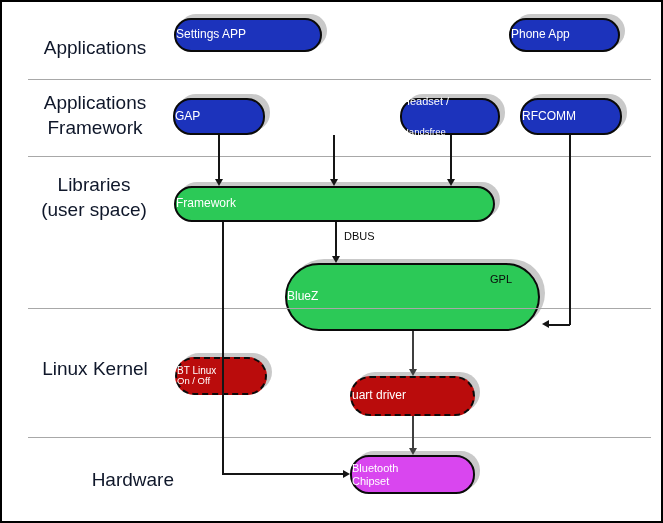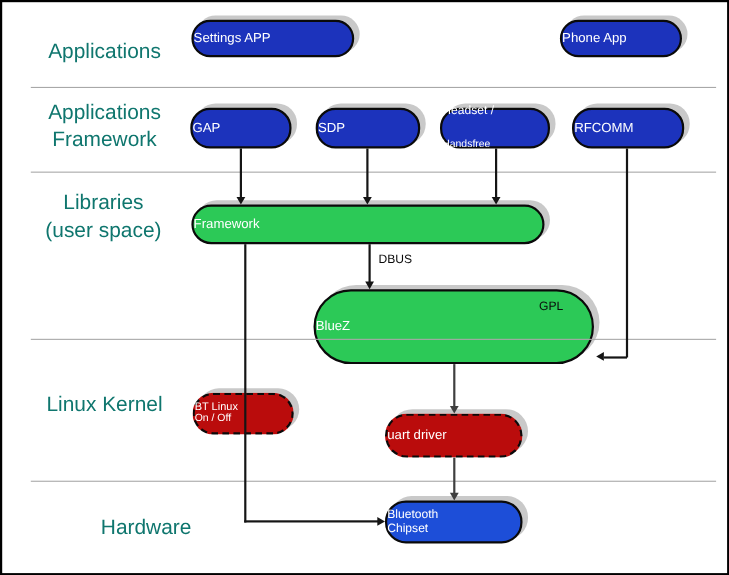--- a/index.html
+++ b/index.html
@@ -14,21 +14,21 @@
     border: 2px solid #000000;
     overflow: hidden;
   }
 
   
   .layer-label {
     position: absolute;
     left: 14px;
     width: 158px;
     text-align: center;
-    color: #0f766e;
+    color: #0f172a;
     font-size: 19px;
     line-height: 25px;
     z-index: 1;
     white-space: nowrap;
   }
 
   
   .divider {
     position: absolute;
     left: 26px;
@@ -46,21 +46,21 @@
     align-items: flex-start;
     justify-content: center;
     color: #ffffff;
     text-align: center;
     z-index: 2;
     box-shadow: 5px -4px 0 0 #C9C9C9;
     line-height: 1.15;
   }
   .pill-blue  { background: #1C33BC; border: 2px solid #0a0a0a; }
   .pill-green { background: #2CC957; border: 2px solid #0a0a0a; }
-  .pill-red        { background: #1d4ed8; border: 2px solid #0a0a0a; }
+  .pill-red        { background: #d946ef; border: 2px solid #0a0a0a; }
   .pill-red-dashed { background: #BA0C0C; border: 2px dashed #0a0a0a; }
 
   .t12 { font-size: 12px; }
   .t11 { font-size: 11px; }
   .t10 { font-size: 10px; }
   .t9  { font-size: 9.5px; }
 
   #node-settings-app    { left:172px; top:16px;  width:148px; height:34px; border-radius:17px; }
   #node-phone-app       { left:507px; top:16px;  width:111px; height:34px; border-radius:17px; }
   #node-gap             { left:171px; top:96px;  width:92px;  height:37px; border-radius:18px; }
@@ -166,23 +166,20 @@
   <div class="pill pill-blue t12" id="node-settings-app">
     <span>Settings APP</span>
   </div>
   <div class="pill pill-blue t12" id="node-phone-app">
     <span>Phone App</span>
   </div>
 
   <div class="pill pill-blue t12" id="node-gap">
     <span>GAP</span>
   </div>
-  <div class="pill pill-blue t12" id="node-sdp">
-    <span>SDP</span>
-  </div>
   <div class="pill pill-blue" id="node-headset">
     <span class="t11">Headset /</span>
     <span class="t9">Handsfree</span>
   </div>
   <div class="pill pill-blue t12" id="node-rfcomm">
     <span>RFCOMM</span>
   </div>
 
   <div class="pill pill-green t12" id="node-framework">
     <span>Framework</span>

